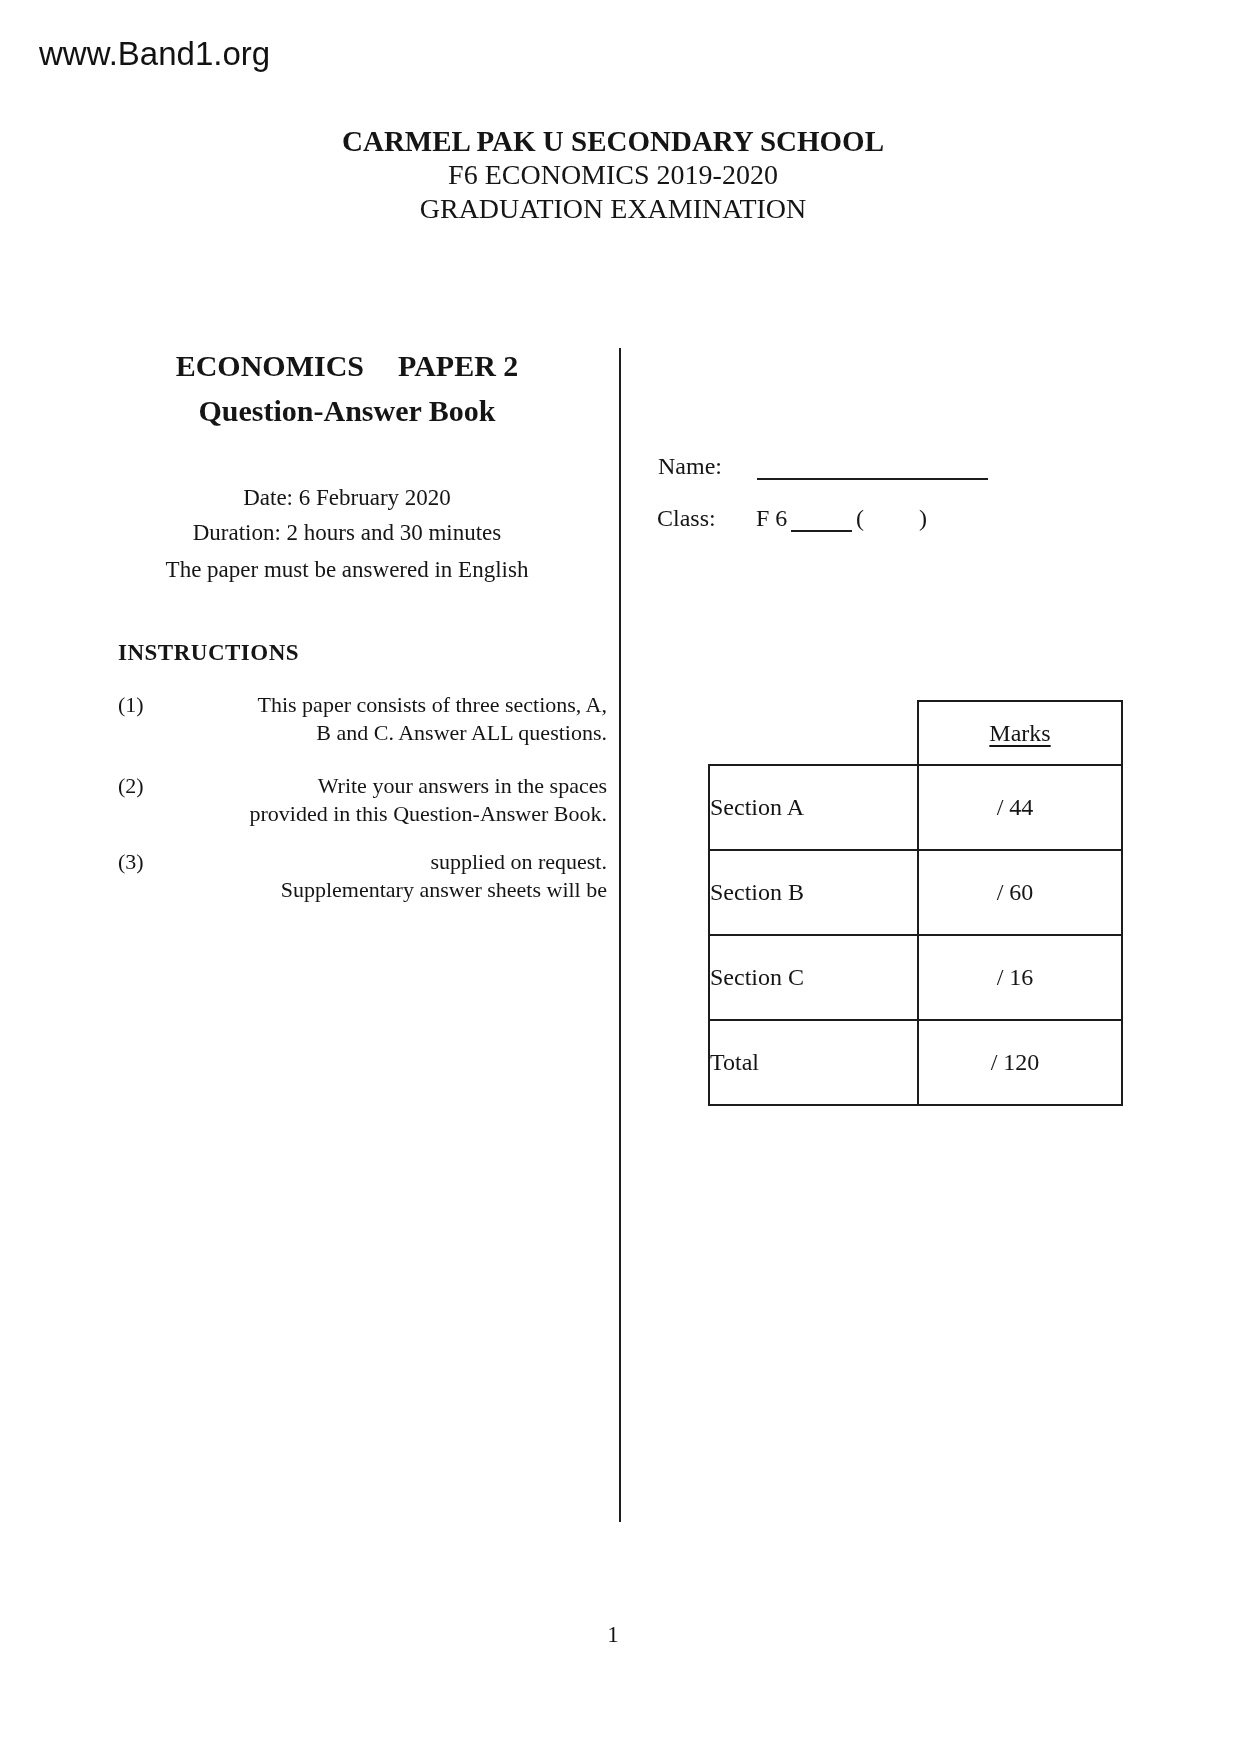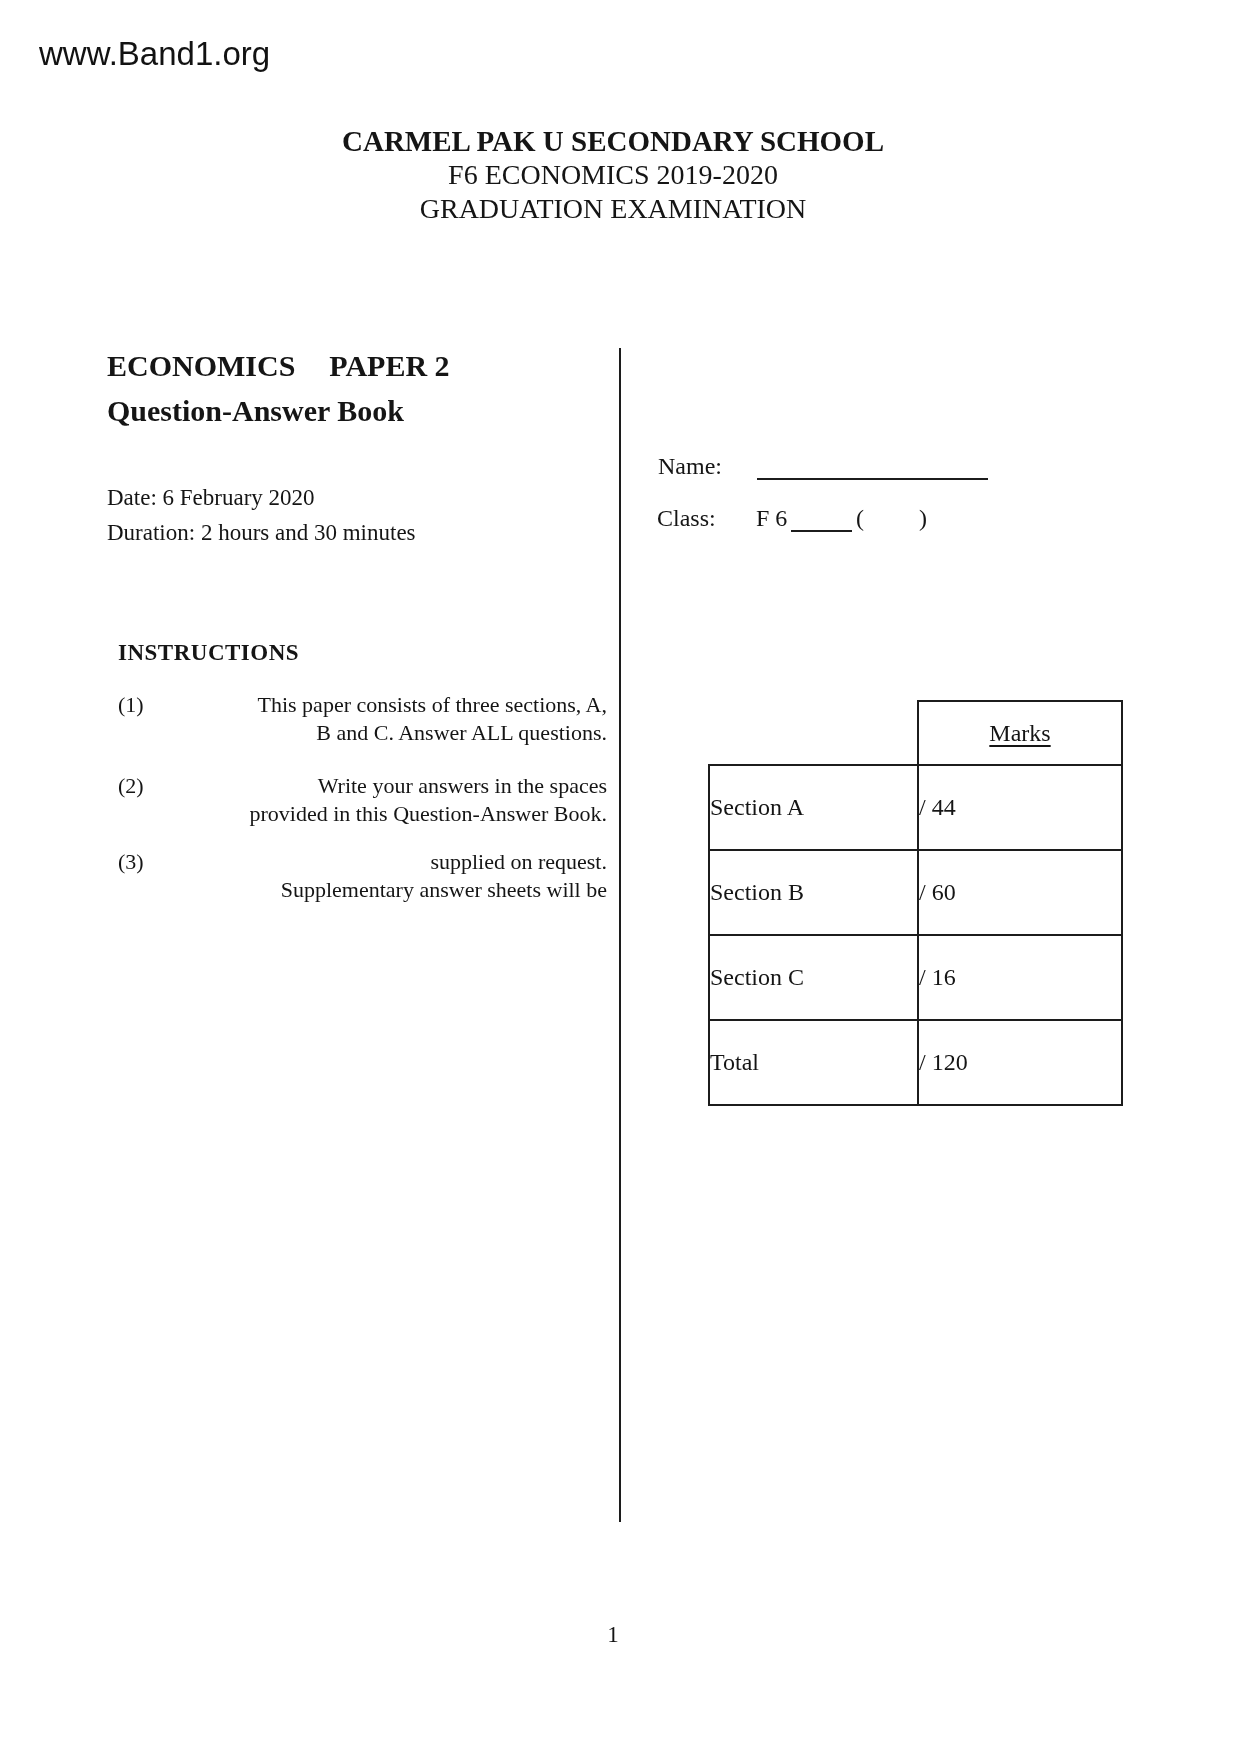--- a/index.html
+++ b/index.html
@@ -31,21 +31,21 @@
     text-align: center;
     font-size: 28px;
     line-height: 34px;
   }
   .school-header .school-name { font-weight: bold; font-size: 29px; }
 
   .left-col {
     position: absolute;
     left: 107px;
     width: 480px;
-    text-align: left;
+    text-align: center;
   }
   .eco-title { top: 349px; font-size: 30px; font-weight: bold; }
   .eco-title .gap { display: inline-block; width: 34px; }
   .book-title { top: 394px; font-size: 30px; font-weight: bold; }
   .date-line { top: 485px; font-size: 23px; }
   .duration-line { top: 520px; font-size: 23px; }
   .language-line { top: 557px; font-size: 23px; }
 
   .inst-heading {
     position: absolute;
@@ -87,21 +87,21 @@
     table-layout: fixed;
     font-size: 24px;
   }
   .marks-table td { border: 2px solid #1c1c1c; padding: 0; vertical-align: middle; }
   .marks-table td.blank { border: none; }
   .marks-table tr.head-row td { height: 62px; }
   .marks-table tr.body-row td { height: 83px; }
   .marks-table td.marks-head { text-align: center; }
   .marks-table td.marks-head .u { text-decoration: underline; text-underline-offset: 4px; }
   .marks-table td.sec { text-align: left; }
-  .marks-table td.val { text-align: left; padding-right: 10px; }
+  .marks-table td.val { text-align: center; padding-right: 10px; }
 
   .page-number {
     position: absolute;
     left: 0;
     right: 0;
     top: 1622px;
     text-align: center;
     font-size: 23px;
   }
 </style>
@@ -117,20 +117,21 @@
     <div>F6 ECONOMICS 2019-2020</div>
     <div>GRADUATION EXAMINATION</div>
   </div>
 
   <div class="left-col eco-title"><span>ECONOMICS</span><span class="gap"></span><span>PAPER 2</span></div>
 
   <div class="left-col book-title">Question-Answer Book</div>
 
   <div class="left-col date-line">Date: 6 February 2020</div>
   <div class="left-col duration-line">Duration: 2 hours and 30 minutes</div>
+  <div class="left-col language-line">The paper must be answered in English</div>
 
   <div class="inst-heading">INSTRUCTIONS</div>
 
   <div class="inst-item" style="top:691px">
     <span class="inst-num">(1)</span>
     <span class="inst-text">
       <span class="l">This paper consists of three sections, A,</span>
       <span class="l">B and C. Answer ALL questions.</span>
     </span>
   </div>

